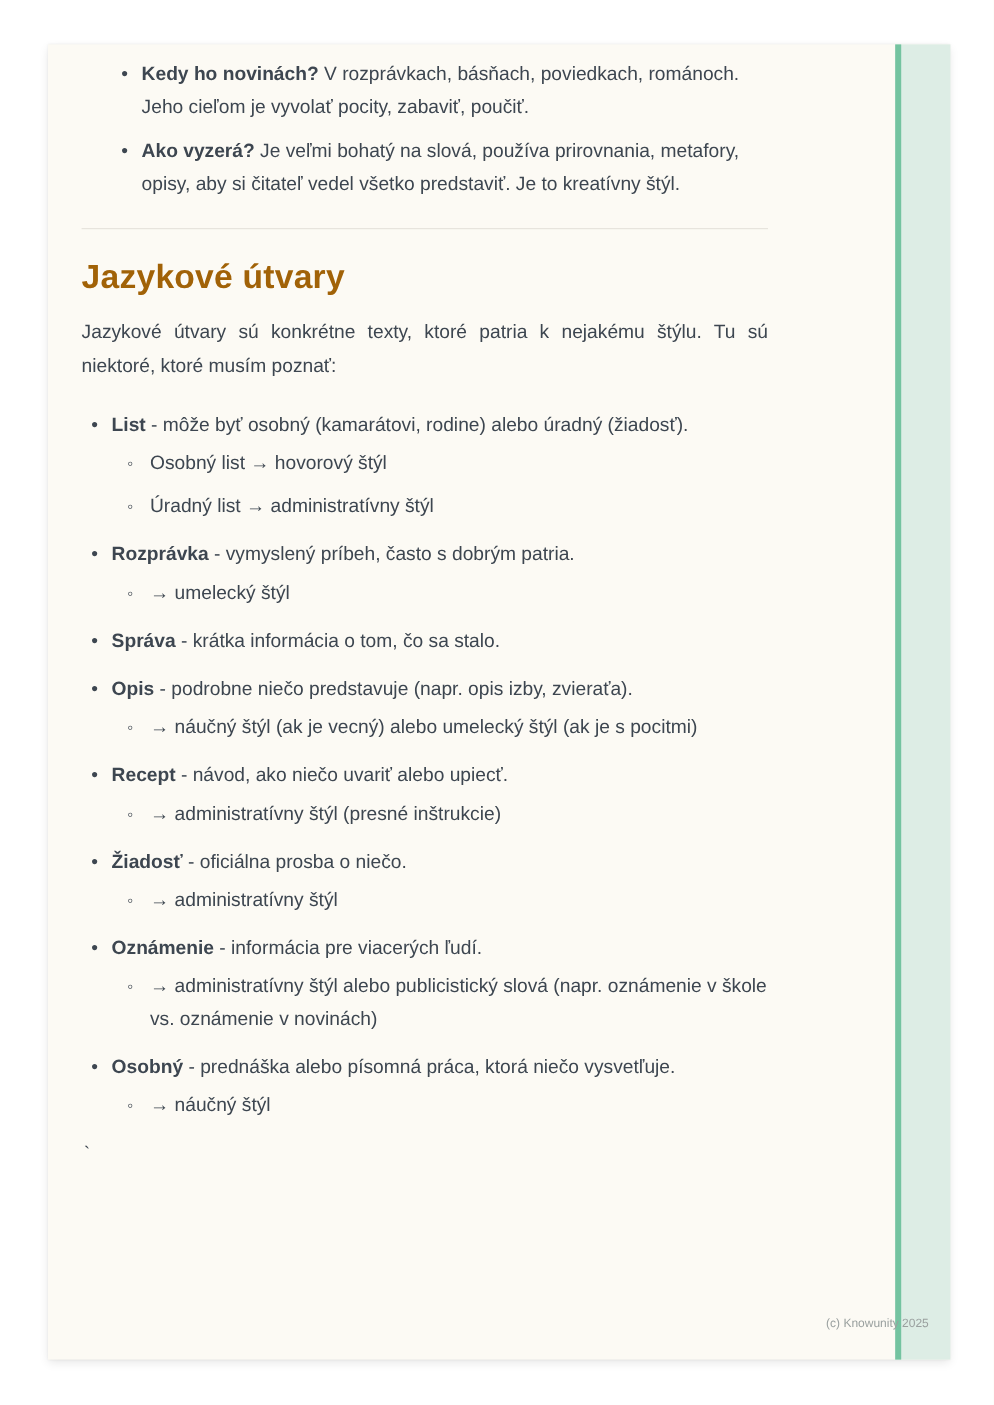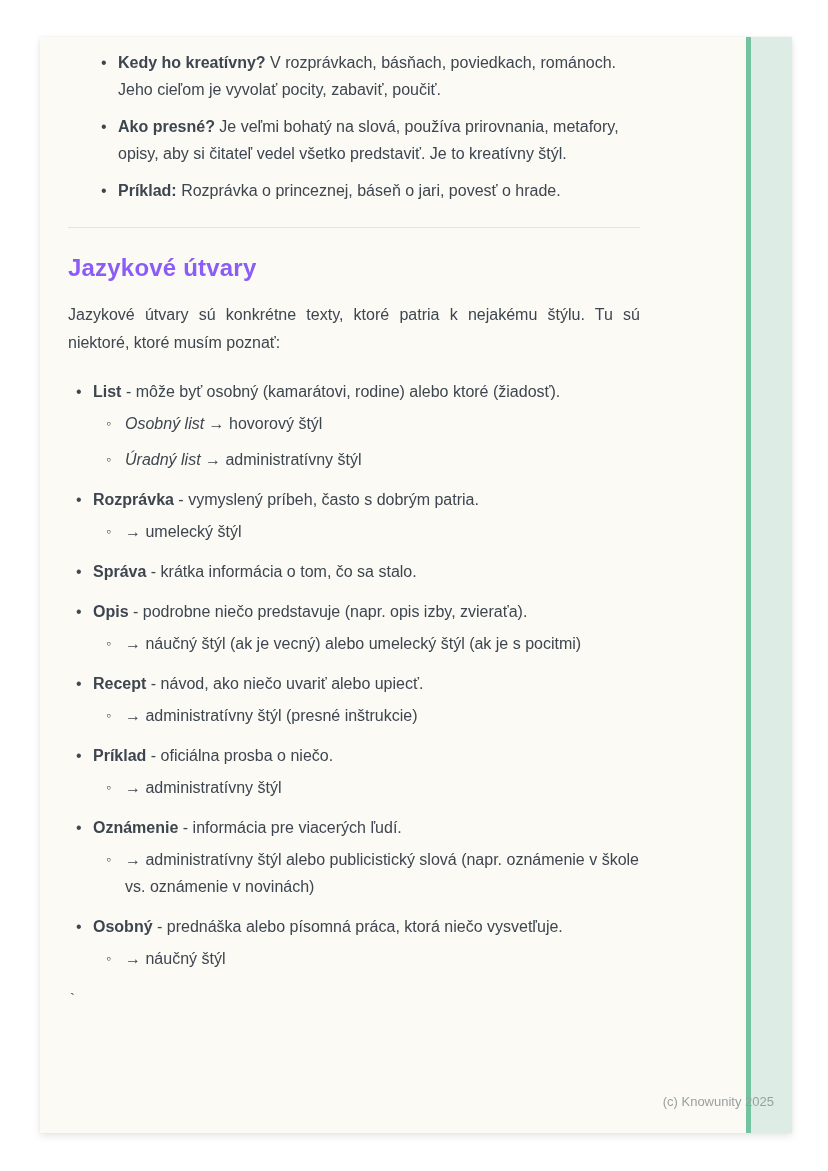--- a/index.html
+++ b/index.html
@@ -28,81 +28,80 @@
   }
   .content {
     position: absolute;
     left: 28px; top: 12px;
     width: 572px;
     z-index: 2;
     font-size: 16px;
     line-height: 27px;
   }
   b, .term { font-weight: 700; }
-  .it { font-style: italic; }
+  .it { }
 
   
   ul.intro-list { list-style: none; margin-left: 32px; width: 522px; }
   ul.intro-list > li { position: relative; padding-left: 18px; margin-bottom: 10px; }
   ul.intro-list > li::before { content: "•"; position: absolute; left: 1px; top: 0; }
 
   .divider { border: none; border-top: 1px solid #e7e4dd; margin: 23px 0 0 0; width: 572px; }
 
   h2.section-heading {
-    color: #8b5cf6;
-    font-size: 24px;
+    color: #a16207;
+    font-size: 28px;
     font-weight: 700;
     margin: 26px 0 20px 0;
     letter-spacing: 0.2px;
   }
   p.section-intro { text-align: justify; width: 572px; margin-bottom: 21px; line-height: 28px; }
 
   
   ul.forms-list { list-style: none; margin-left: 7px; }
   ul.forms-list > li { position: relative; padding-left: 18px; margin-bottom: 13px; }
   ul.forms-list > li::before { content: "•"; position: absolute; left: 1px; top: 0; }
 
   ul.sub { list-style: none; margin-left: 13px; }
   ul.sub > li { position: relative; padding-left: 19px; margin-top: 5px; margin-bottom: 9px; }
   ul.sub > li::before { content: "◦"; position: absolute; left: 0; top: 0; font-size: 14px; color: #3d4650; }
 
   .stray { margin: 6px 0 0 2px; font-size: 15px; color: #3d4650; }
 
   .footer {
     position: absolute;
     right: 18px; bottom: 24px;
-    font-size: 13px;
+    font-size: 10px;
     color: #9aa09f;
     z-index: 3;
   }
 </style>
 </head>
 <body>
 
 <div class="sheet">
   <div class="ribbon"></div>
 
   <div class="content">
 
     <ul class="intro-list">
-      <li><b>Kedy ho kreatívny?</b><span> V rozprávkach, básňach, poviedkach, románoch. Jeho cieľom je vyvolať pocity, zabaviť, poučiť.</span></li>
-      <li><b>Ako presné?</b><span> Je veľmi bohatý na slová, používa prirovnania, metafory, opisy, aby si čitateľ vedel všetko predstaviť. Je to kreatívny štýl.</span></li>
-      <li><b>Príklad:</b><span> Rozprávka o princeznej, báseň o jari, povesť o hrade.</span></li>
+      <li><b>Kedy ho novinách?</b><span> V rozprávkach, básňach, poviedkach, románoch. Jeho cieľom je vyvolať pocity, zabaviť, poučiť.</span></li>
+      <li><b>Ako vyzerá?</b><span> Je veľmi bohatý na slová, používa prirovnania, metafory, opisy, aby si čitateľ vedel všetko predstaviť. Je to kreatívny štýl.</span></li>
     </ul>
 
     <hr class="divider">
 
     <h2 class="section-heading">Jazykové útvary</h2>
 
     <p class="section-intro">Jazykové útvary sú konkrétne texty, ktoré patria k nejakému štýlu. Tu sú niektoré, ktoré musím poznať:</p>
 
     <ul class="forms-list">
 
       <li>
-        <span class="term">List</span><span> - môže byť osobný (kamarátovi, rodine) alebo ktoré (žiadosť).</span>
+        <span class="term">List</span><span> - môže byť osobný (kamarátovi, rodine) alebo úradný (žiadosť).</span>
         <ul class="sub">
           <li><span class="it">Osobný list</span><span> → hovorový štýl</span></li>
           <li><span class="it">Úradný list</span><span> → administratívny štýl</span></li>
         </ul>
       </li>
 
       <li>
         <span class="term">Rozprávka</span><span> - vymyslený príbeh, často s dobrým patria.</span>
         <ul class="sub">
           <li><span>→ umelecký štýl</span></li>
@@ -122,21 +121,21 @@
 
 
       <li>
         <span class="term">Recept</span><span> - návod, ako niečo uvariť alebo upiecť.</span>
         <ul class="sub">
           <li><span>→ administratívny štýl (presné inštrukcie)</span></li>
         </ul>
       </li>
 
       <li>
-        <span class="term">Príklad</span><span> - oficiálna prosba o niečo.</span>
+        <span class="term">Žiadosť</span><span> - oficiálna prosba o niečo.</span>
         <ul class="sub">
           <li><span>→ administratívny štýl</span></li>
         </ul>
       </li>
 
       <li>
         <span class="term">Oznámenie</span><span> - informácia pre viacerých ľudí.</span>
         <ul class="sub">
           <li><span>→ administratívny štýl alebo publicistický slová (napr. oznámenie v škole vs. oznámenie v novinách)</span></li>
         </ul>

